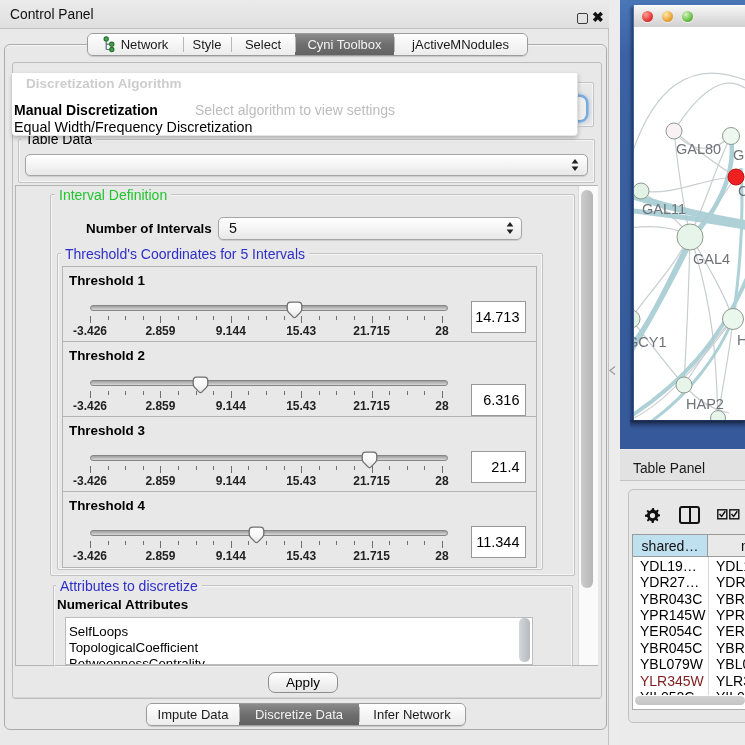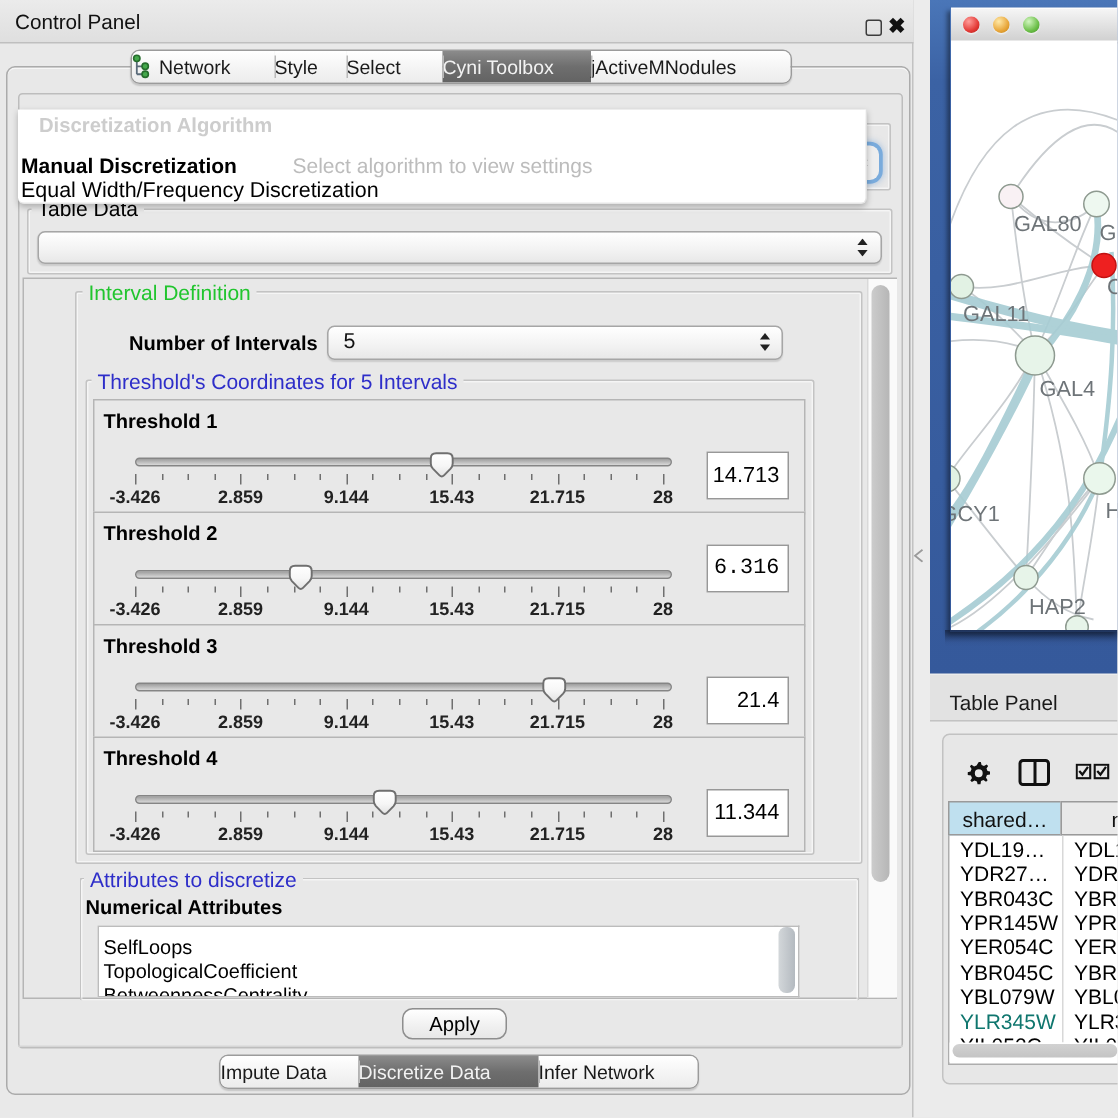--- a/index.html
+++ b/index.html
@@ -10,21 +10,21 @@
 .grplbl{position:absolute;background:#e8e8e8;padding:0 4px;font-size:14px;line-height:14px;}
 .combo{position:absolute;border:1px solid #a6a6a6;border-radius:5px;
   background:linear-gradient(#ffffff,#f2f2f2 60%,#e8e8e8);
   box-shadow:0 1px 1px rgba(0,0,0,.12);font-size:14.3px;color:#111;}
 .combo .ctext{position:absolute;left:10px;top:0;bottom:0;display:flex;align-items:center;}
 .tfield{position:absolute;background:#fff;border:1px solid #989898;font-size:14.5px;
   color:#000;display:flex;align-items:center;justify-content:flex-end;padding-right:5px;box-sizing:border-box;}
 .tbox{position:absolute;border:1px solid #b5b5b5;background:#e8e8e8;}
 .blab{font-size:13.4px;font-weight:bold;color:#000;position:absolute;}
 .ticklbl{position:absolute;font-size:12px;font-weight:bold;color:#222;transform:translateX(-50%);}
-.tab{position:absolute;top:0;bottom:0;display:flex;align-items:center;justify-content:flex-start;
+.tab{position:absolute;top:0;bottom:0;display:flex;align-items:center;justify-content:center;
   font-size:13px;color:#1a1a1a;background:linear-gradient(#ffffff,#f4f4f4 55%,#ececec);}
 .tabsel{background:linear-gradient(#8b8b8b,#6e6e6e 50%,#636363);color:#f2f2f2;}
 .tabdiv{position:absolute;top:3px;bottom:3px;width:1px;background:#b9b9b9;}
 </style></head>
 <body>
 
 <div class="abs" style="left:0;top:0;width:609px;height:745px;background:#e9e9e9;border-right:1px solid #c2c2c2;box-sizing:border-box;"></div>
 
 <div class="abs" style="left:0;top:0;width:609px;height:28px;background:linear-gradient(#ebebeb,#dfdfdf);border-bottom:1px solid #bfbfbf;"></div>
 <div class="abs" style="left:10px;top:7px;font-size:13.8px;color:#111;">Control Panel</div>
@@ -167,21 +167,21 @@
 <svg width="17" height="19" viewBox="0 0 17 19">
       <defs>
         <linearGradient id="tg1" x1="0" y1="0" x2="0" y2="1">
           <stop offset="0" stop-color="#ffffff"></stop>
           <stop offset="0.55" stop-color="#f6f6f6"></stop>
           <stop offset="1" stop-color="#e3e3e3"></stop>
         </linearGradient>
       </defs>
 <path d="M1.2 4.8 Q1.2 1.2 4.8 1.2 L12.2 1.2 Q15.8 1.2 15.8 4.8 L15.8 8 Q15.8 9.9 14.4 11.4 L10 15.9 Q8.5 17.4 7 15.9 L2.6 11.4 Q1.2 9.9 1.2 8 Z" fill="url(#tg1)" stroke="#6f6f6f" stroke-width="1.3"></path>
     </svg></div>
-<div class="tfield" style="left:470.5px;top:363px;width:55px;height:32px;font-family:Liberation Mono, monospace;">6.316</div>
+<div class="tfield" style="left:470.5px;top:384px;width:55px;height:32px;">6.316</div>
 <div class="tbox" style="left:62px;top:416.0px;width:473px;height:75px;"></div>
 <div class="blab" style="left:69px;top:423.0px;">Threshold 3</div>
 <div class="abs" style="left:90px;top:455.0px;width:356px;height:4px;border:1px solid #858585;border-radius:3px;background:linear-gradient(#9e9e9e,#d8d8d8);"></div>
 <div class="abs" style="left:90.0px;top:466.0px;width:1px;height:7px;background:#6f6f6f;"></div>
 <div class="abs" style="left:107.6px;top:466.0px;width:1px;height:3.5px;background:#6f6f6f;"></div>
 <div class="abs" style="left:125.2px;top:466.0px;width:1px;height:3.5px;background:#6f6f6f;"></div>
 <div class="abs" style="left:142.8px;top:466.0px;width:1px;height:3.5px;background:#6f6f6f;"></div>
 <div class="abs" style="left:160.4px;top:466.0px;width:1px;height:7px;background:#6f6f6f;"></div>
 <div class="abs" style="left:178.0px;top:466.0px;width:1px;height:3.5px;background:#6f6f6f;"></div>
 <div class="abs" style="left:195.6px;top:466.0px;width:1px;height:3.5px;background:#6f6f6f;"></div>
@@ -382,21 +382,21 @@
 <div class="abs" style="left:640px;top:590.7px;font-size:14px;color:#000;">YBR043C</div>
 <div class="abs" style="left:716px;top:590.7px;font-size:14px;color:#000;">YBR04</div>
 <div class="abs" style="left:640px;top:607.0px;font-size:14px;color:#000;">YPR145W</div>
 <div class="abs" style="left:716px;top:607.0px;font-size:14px;color:#000;">YPR14</div>
 <div class="abs" style="left:640px;top:623.4px;font-size:14px;color:#000;">YER054C</div>
 <div class="abs" style="left:716px;top:623.4px;font-size:14px;color:#000;">YER05</div>
 <div class="abs" style="left:640px;top:639.8px;font-size:14px;color:#000;">YBR045C</div>
 <div class="abs" style="left:716px;top:639.8px;font-size:14px;color:#000;">YBR04</div>
 <div class="abs" style="left:640px;top:656.1px;font-size:14px;color:#000;">YBL079W</div>
 <div class="abs" style="left:716px;top:656.1px;font-size:14px;color:#000;">YBL07</div>
-<div class="abs" style="left:640px;top:672.5px;font-size:14px;color:#0f766e;">YLR345W</div>
+<div class="abs" style="left:640px;top:672.5px;font-size:14px;color:#7f1d1d;">YLR345W</div>
 <div class="abs" style="left:716px;top:672.5px;font-size:14px;color:#000;">YLR34</div>
 <div class="abs" style="left:640px;top:688.8px;font-size:14px;color:#000;">YIL052C</div>
 <div class="abs" style="left:716px;top:688.8px;font-size:14px;color:#000;">YIL05</div>
 
 <div class="abs" style="left:633px;top:695px;width:112px;height:13px;background:#fff;"></div>
 <div class="abs" style="left:635px;top:696px;width:110px;height:9px;background:linear-gradient(#d2d2d2,#c4c4c4);border-radius:5px;"></div>
 
 <div class="abs" style="left:12px;top:73px;width:566px;height:63px;background:#fff;border-radius:0 0 4px 4px;box-shadow:0 2px 4px rgba(0,0,0,.25);border-right:1px solid #e0e0e0;border-bottom:1px solid #e6e6e6;box-sizing:border-box;"></div>
 <div class="abs" style="left:26px;top:76px;font-size:13.5px;font-weight:bold;color:#cdcdcd;">Discretization Algorithm</div>
 <div class="abs" style="left:0px;top:86px;width:590px;text-align:center;font-size:14px;color:#bcbcbc;margin-top:16px;">Select algorithm to view settings</div>

